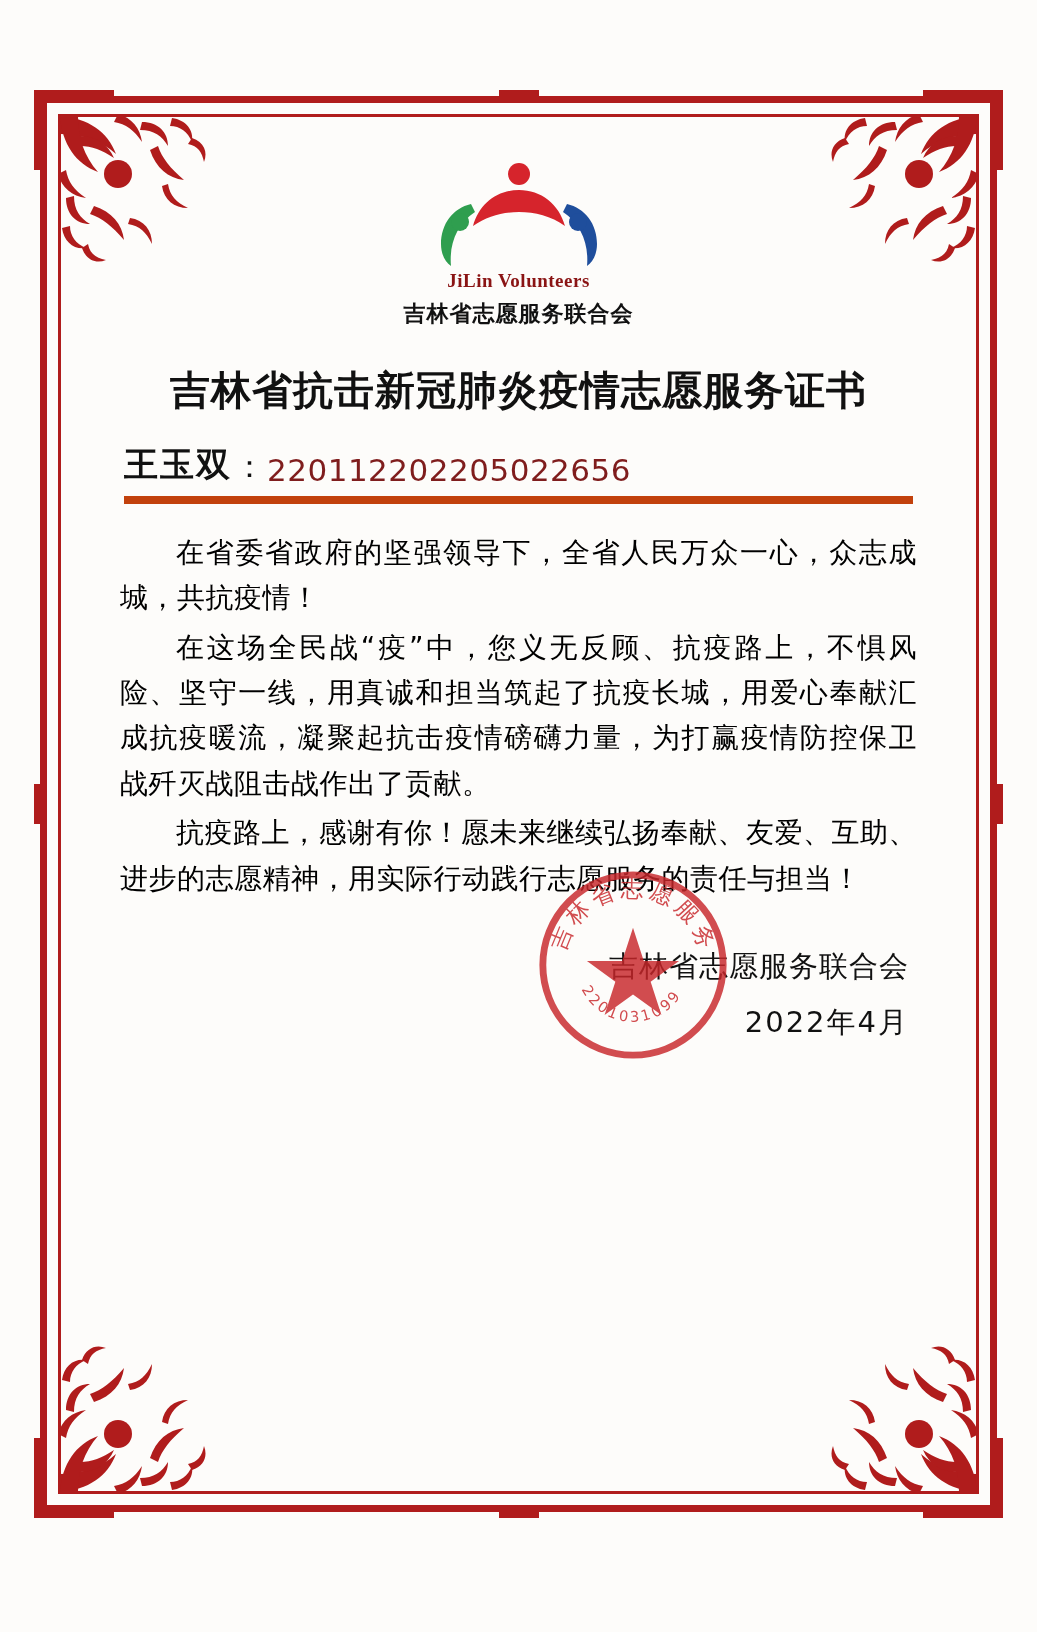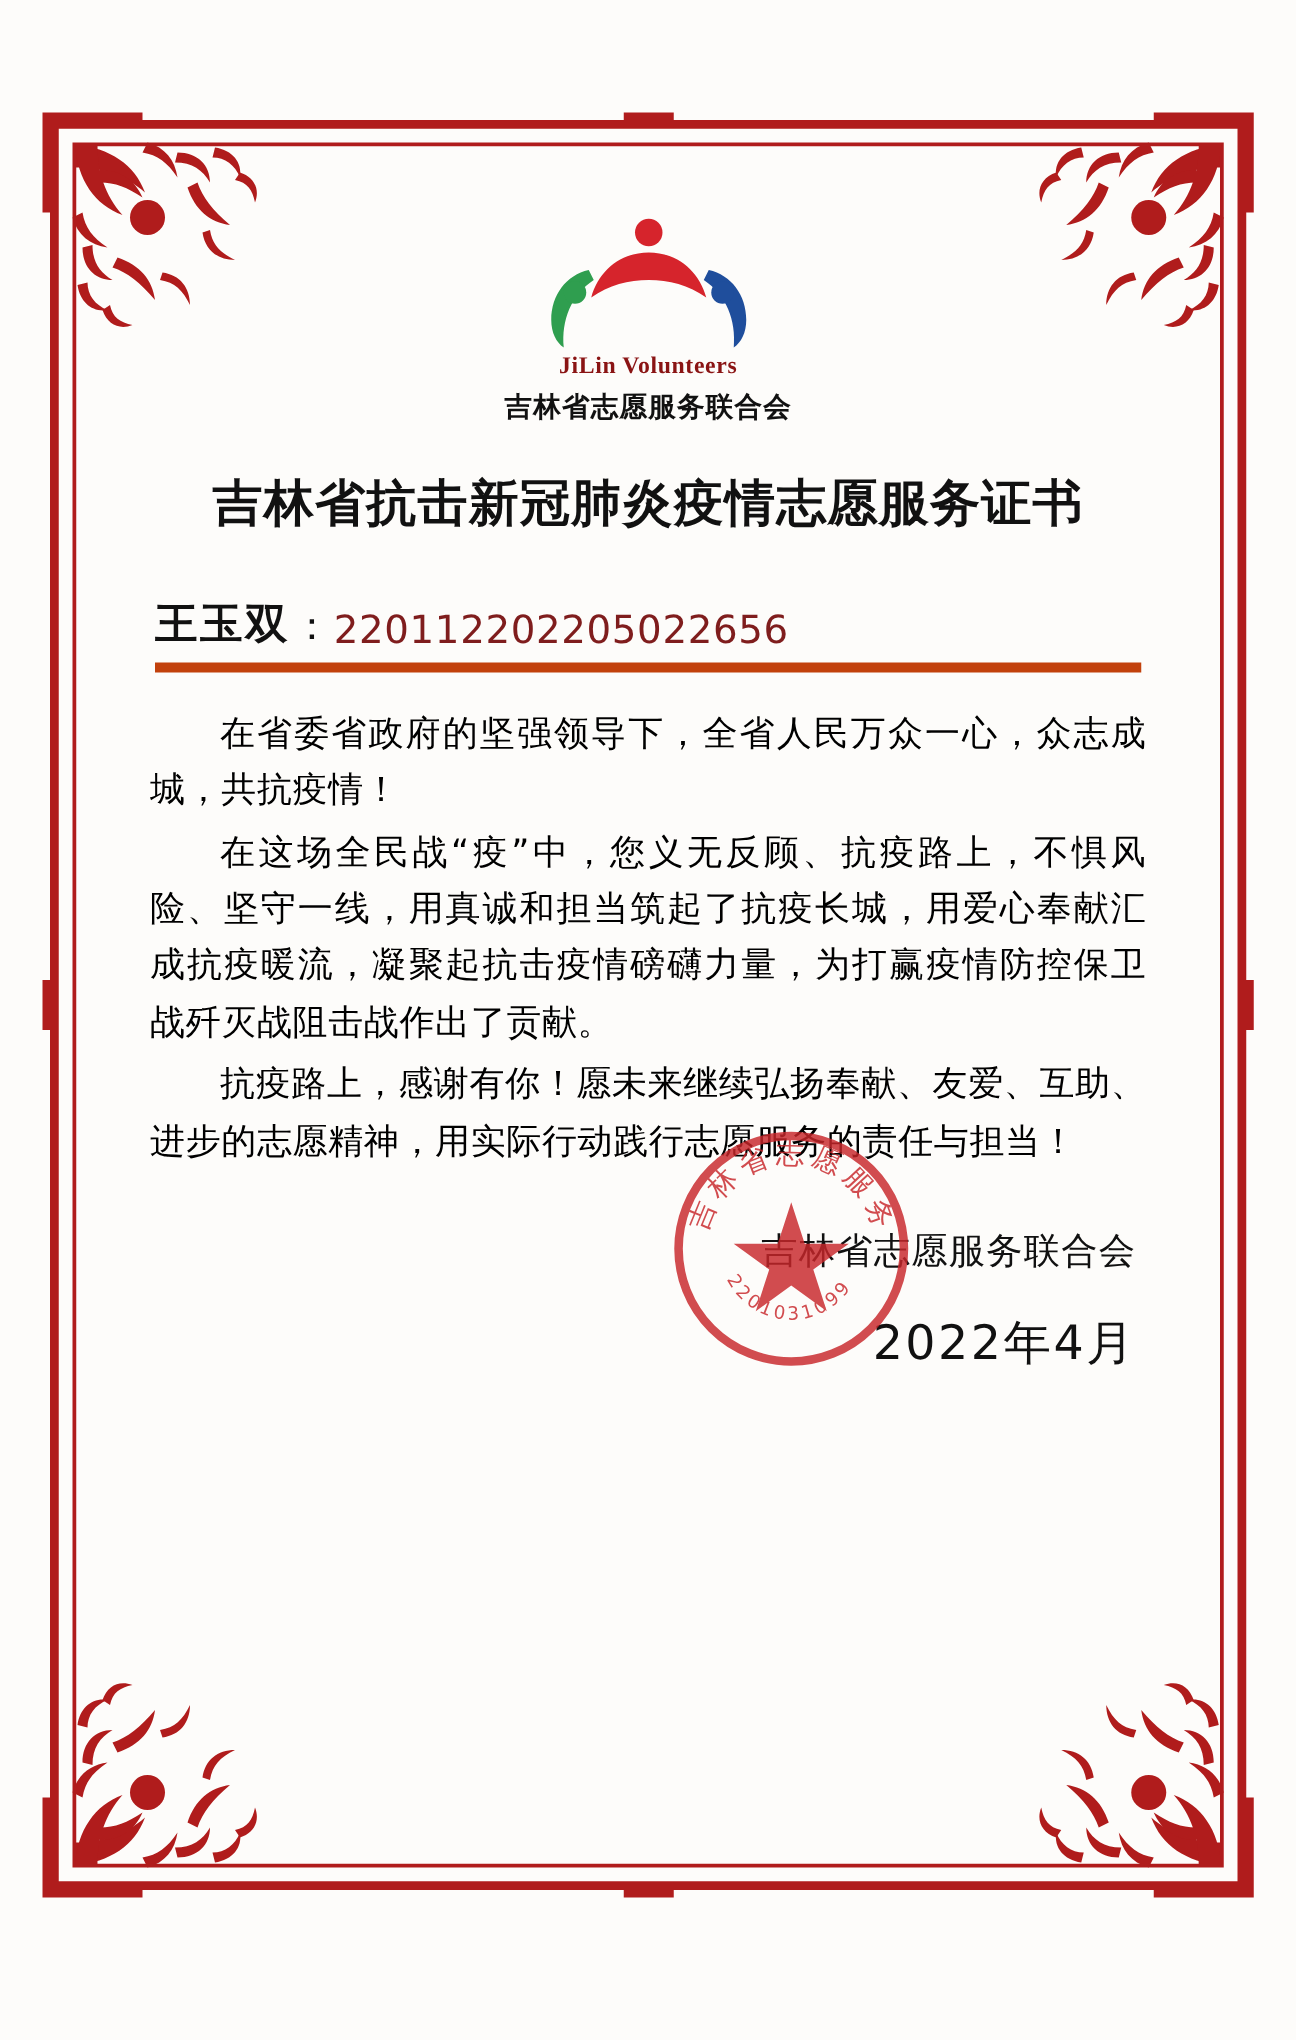--- a/index.html
+++ b/index.html
@@ -61,21 +61,21 @@
   .edge-top    { left: 50%; top: -6px;  width: 40px; height: 12px; transform: translateX(-50%); }
   .edge-bottom { left: 50%; bottom: -6px; width: 40px; height: 12px; transform: translateX(-50%); }
   .edge-left   { top: 50%; left: -6px;  height: 40px; width: 12px; transform: translateY(-50%); }
   .edge-right  { top: 50%; right: -6px; height: 40px; width: 12px; transform: translateY(-50%); }
 
   
   .content {
     position: absolute;
     left: 120px;
     right: 120px;
-    top: 170px;
+    top: 158px;
   }
 
   .logo-block {
     text-align: center;
     margin-bottom: 34px;
   }
   .logo-mark {
     width: 190px;
     height: 110px;
     margin: 0 auto;
@@ -98,21 +98,21 @@
     letter-spacing: 1px;
   }
 
   .cert-title {
     text-align: center;
     font-family: "DejaVu Sans", sans-serif;
     font-size: 40px;
     font-weight: bold;
     color: #111;
     letter-spacing: 1px;
-    margin: 18px 0 46px 0;
+    margin: 18px 0 24px 0;
   }
 
   .recipient-row {
     display: flex;
     align-items: flex-end;
     border-bottom: 8px solid #c2410c;
     padding-bottom: 8px;
     margin: 0 4px 26px 4px;
   }
   .recipient-name {
@@ -155,24 +155,24 @@
     padding-right: 8px;
   }
   .sig-org {
     font-family: "DejaVu Sans", sans-serif;
     font-size: 29px;
     color: #111;
     letter-spacing: 1px;
   }
   .sig-date {
     font-family: "DejaVu Sans", sans-serif;
-    font-size: 38px;
+    font-size: 29px;
     color: #111;
     letter-spacing: 2px;
-    margin-top: 28px;
+    margin-top: 16px;
   }
   .seal {
     position: absolute;
     right: 186px;
     top: -80px;
     width: 196px;
     height: 196px;
     opacity: .82;
   }
   .seal svg { display: block; width: 100%; height: 100%; }

